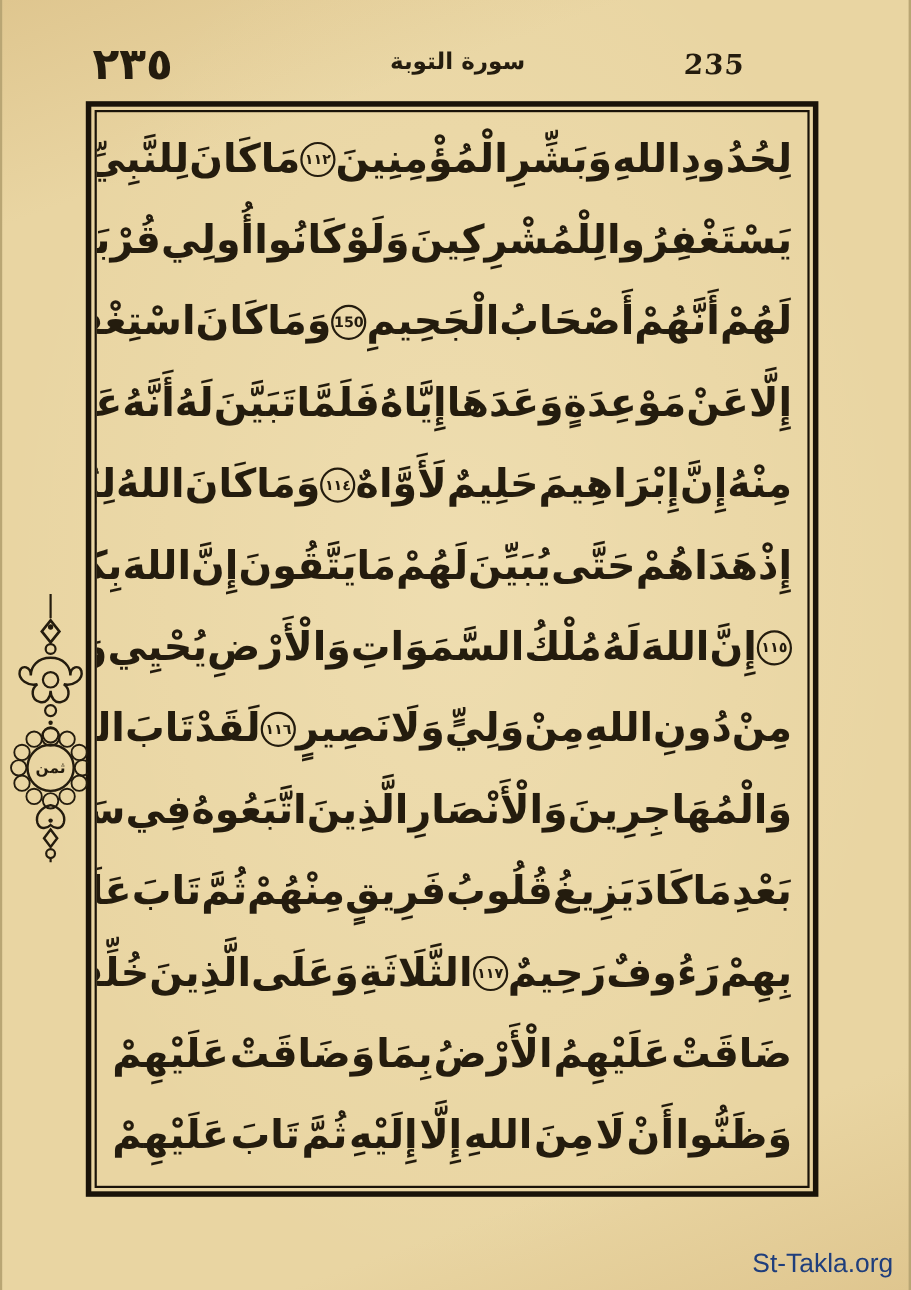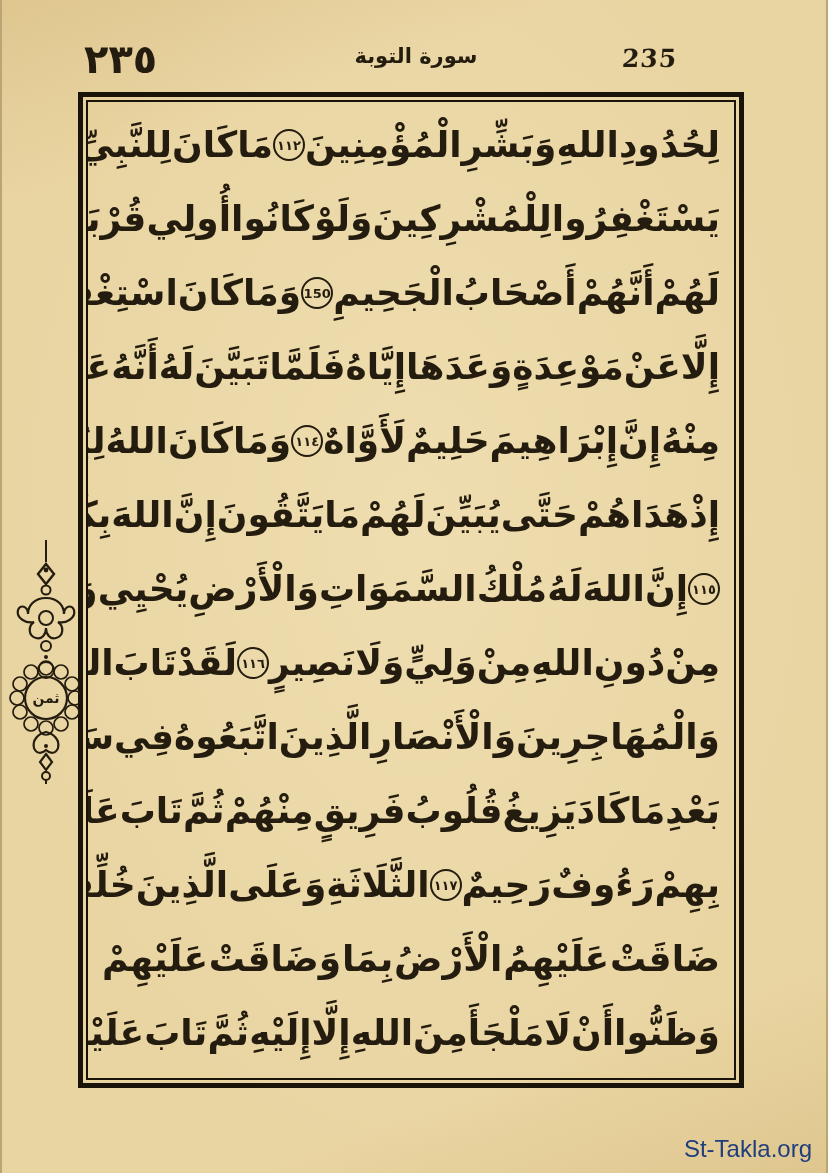--- a/index.html
+++ b/index.html
@@ -231,21 +231,20 @@
             <span class="word">عَلَيْهِمُ</span>
             <span class="word">الْأَرْضُ</span>
             <span class="word">بِمَا</span>
             <span class="word">وَضَاقَتْ</span>
             <span class="word">عَلَيْهِمْ</span>
           </div>
           <div class="quran-line">
             <span class="word">وَظَنُّوا</span>
             <span class="word">أَنْ</span>
             <span class="word">لَا</span>
-            <span class="word">مَلْجَأَ</span>
             <span class="word">مِنَ</span>
             <span class="word">اللهِ</span>
             <span class="word">إِلَّا</span>
             <span class="word">إِلَيْهِ</span>
             <span class="word">ثُمَّ</span>
             <span class="word">تَابَ</span>
             <span class="word">عَلَيْهِمْ</span>
           </div>
         </div>
     </div>

